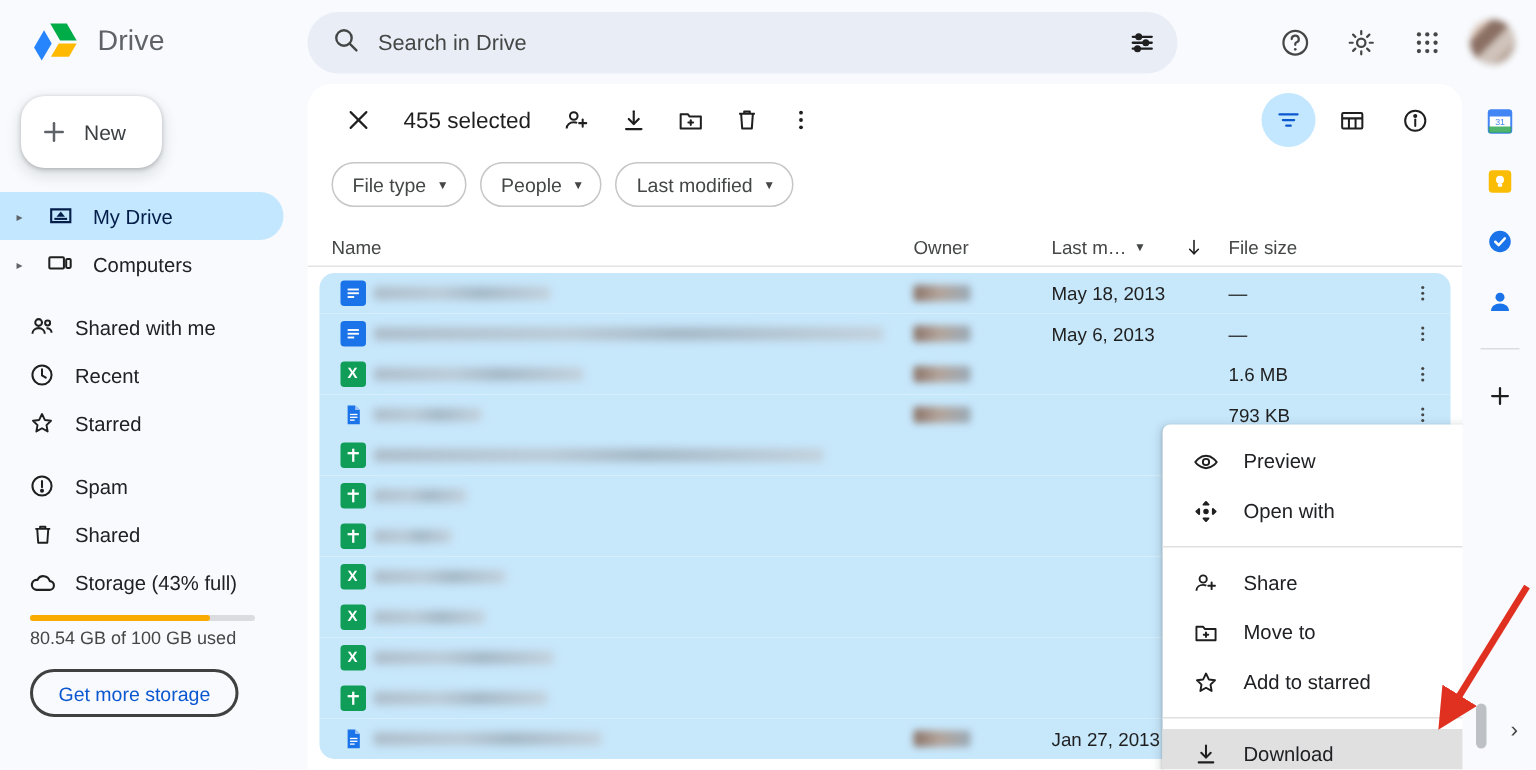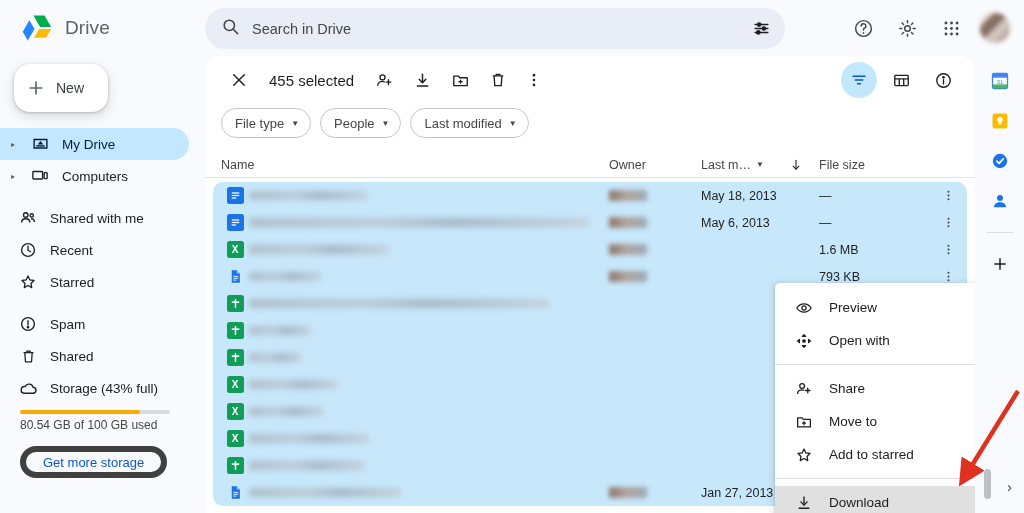--- a/index.html
+++ b/index.html
@@ -64,21 +64,21 @@
   .nav-item .caret { width: 10px; flex: none; display: flex; justify-content: center; color: #5f6368; font-size: 8px; }
   .nav-item .nicon { width: 20px; flex: none; display: flex; align-items: center; justify-content: center; }
   .nav-item.indent { padding-left: 18px; }
   .nav-item.indent .nicon { margin-left: 0px; }
   .nav-gap { height: 10px; }
 
   .storage-bar-wrap { margin: 6px 0 0 20px; width: 150px; height: 4px; background: #dadce0; border-radius: 3px; }
   .storage-bar { height: 100%; width: 80%; background: #f9ab00; border-radius: 3px; }
   .storage-text { margin: 4px 0 0 20px; font-size: 12px; color: #444746; }
   .get-storage {
-    margin: 14px 0 0 20px; height: 32px; padding: 0 17px; border: 6px solid #404040;
+    margin: 14px 0 0 20px; height: 32px; padding: 0 17px; border: 2px solid #404040;
     border-radius: 18px; background: transparent; color: #0b57d0; font-size: 13px;
     font-family: inherit; cursor: pointer; display: inline-flex; align-items: center;
   }
 
   
   .main {
     position: absolute; left: 205px; top: 56px; width: 770px; height: 457px;
     background: #fff; border-radius: 16px 16px 0 0; overflow: hidden;
   }
   .sel-toolbar { height: 48px; display: flex; align-items: center; padding: 0 14px 0 16px; gap: 2px; }

